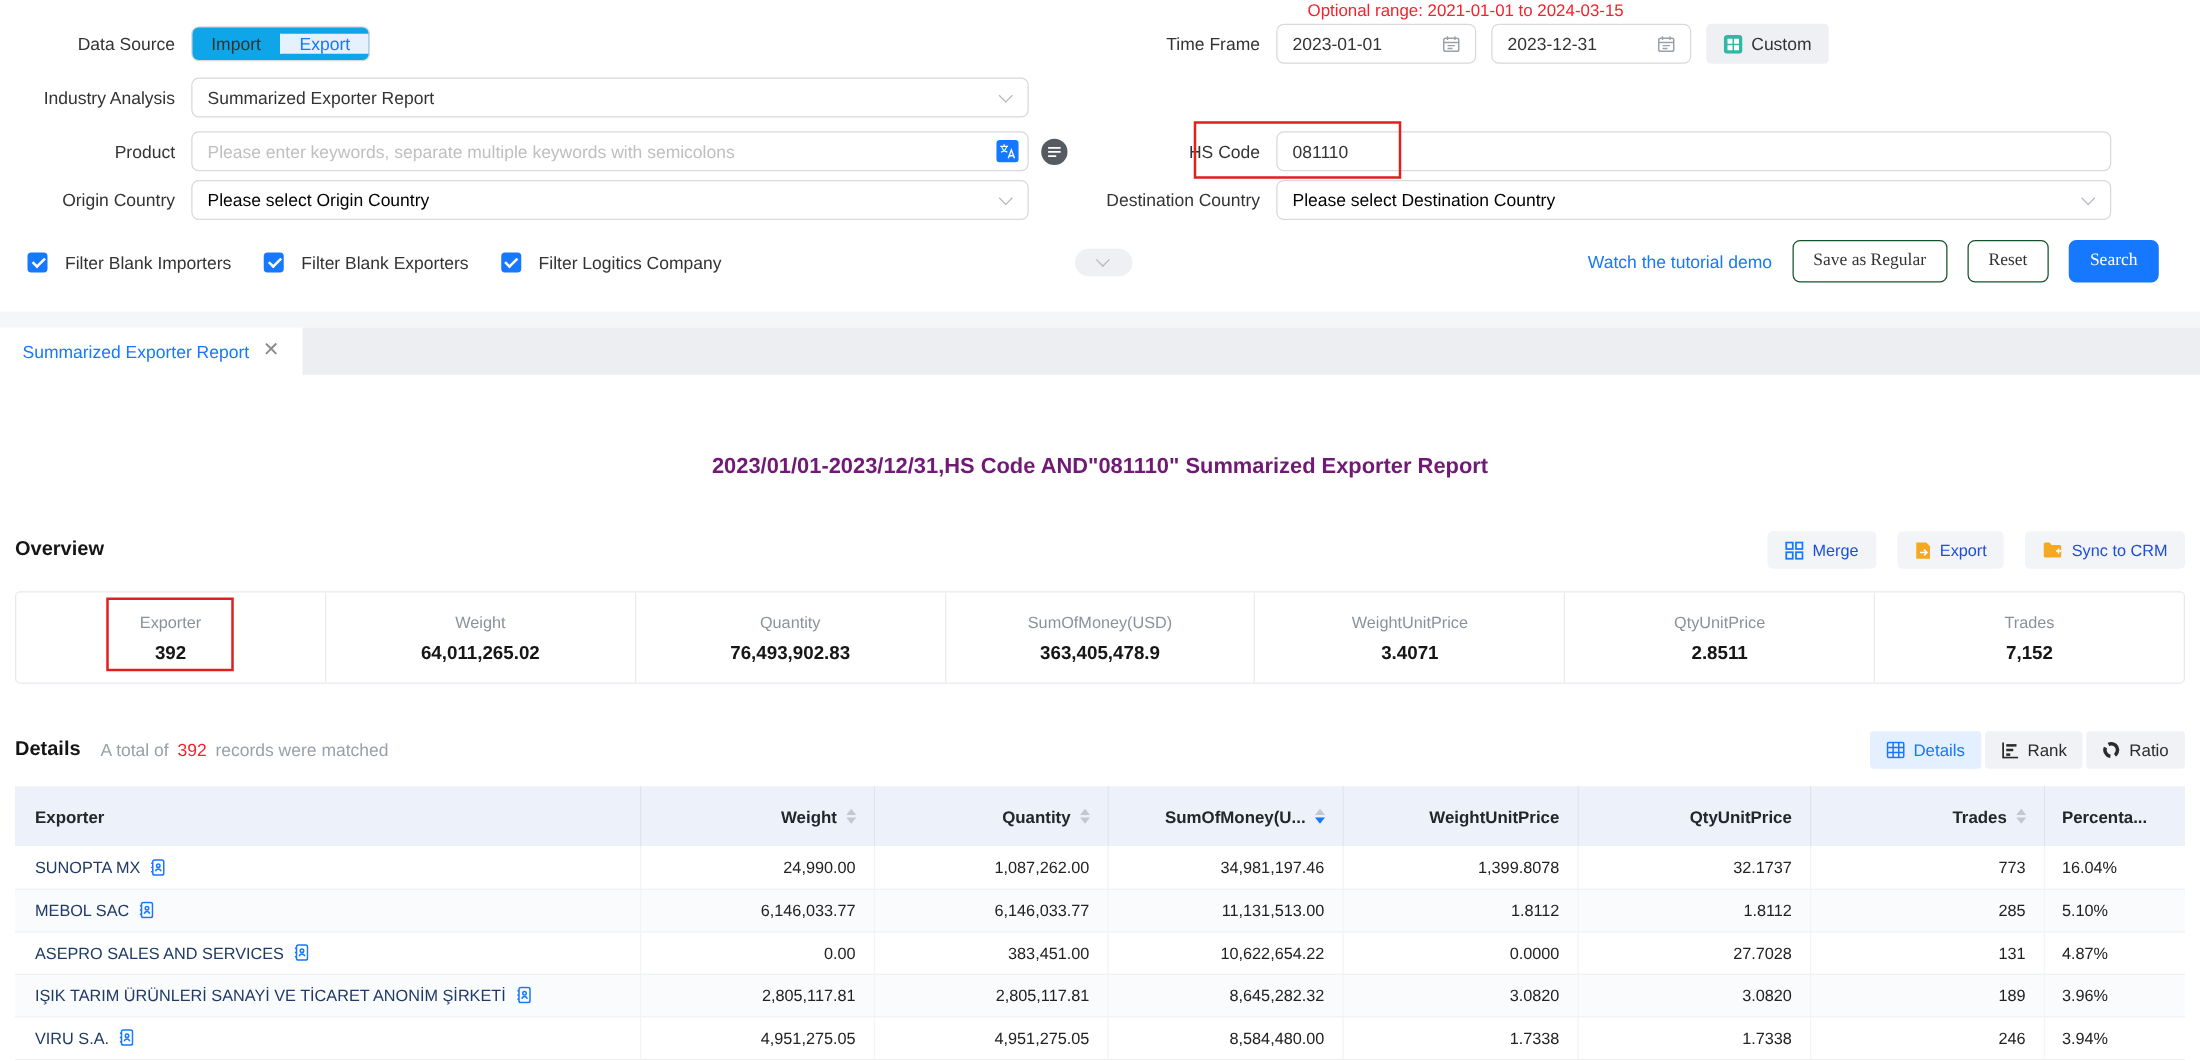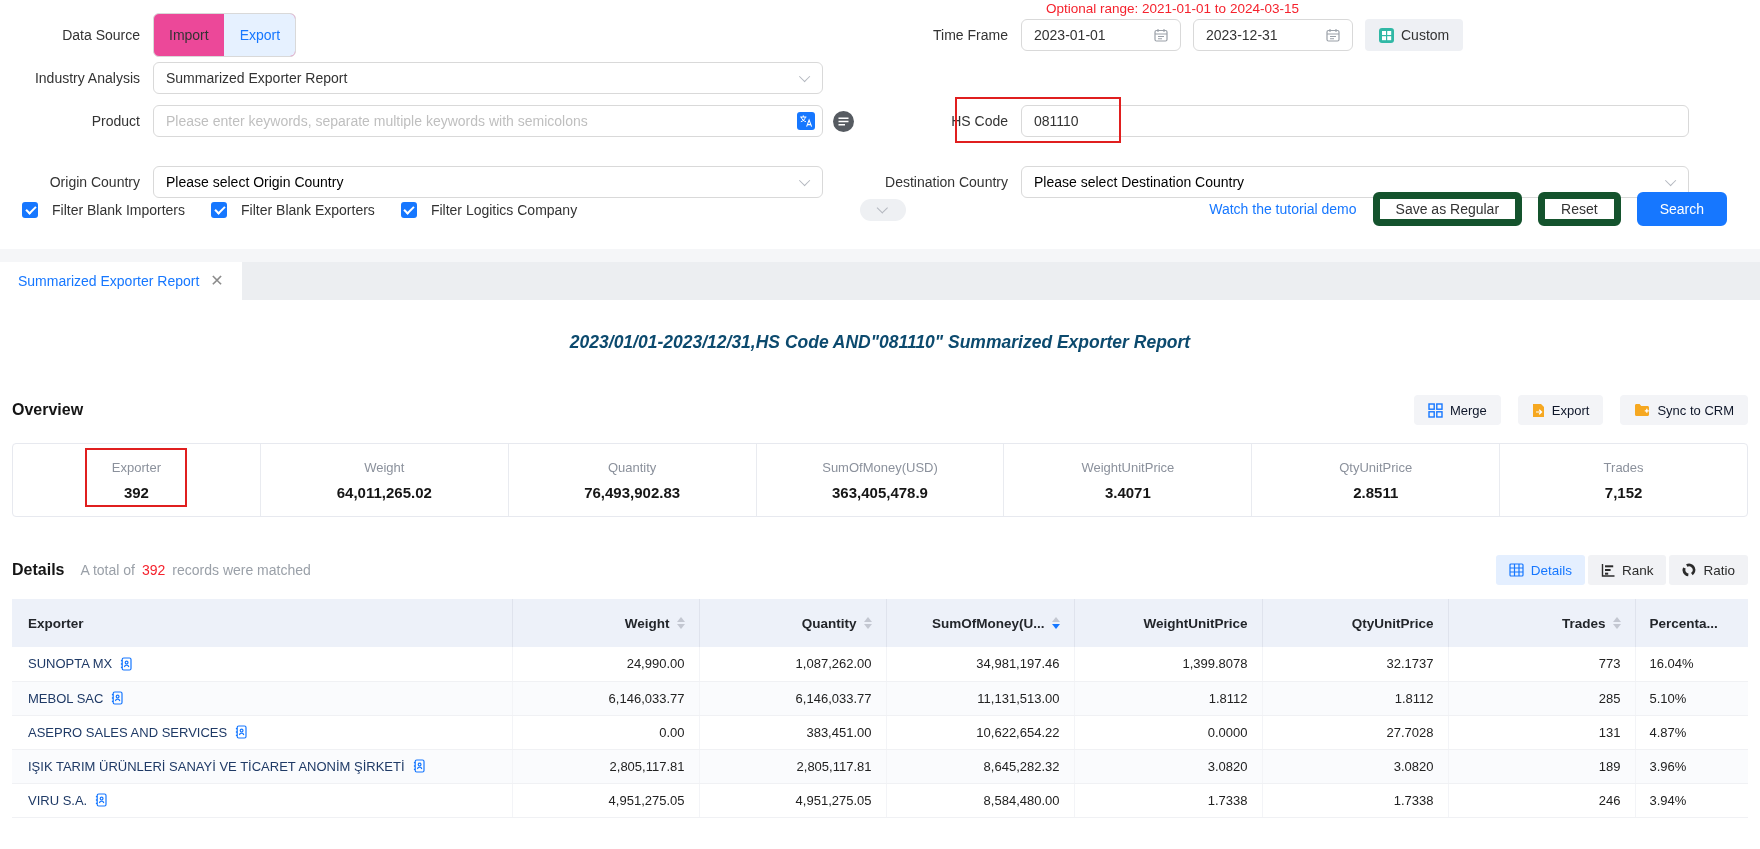--- a/index.html
+++ b/index.html
@@ -3,26 +3,26 @@
 <meta charset="utf-8">
 <style>
   :root { --accent:#1677ff; --annotation:#e01f1f; --alert-text:#f5222d; }
   * { box-sizing:border-box; margin:0; padding:0; }
   html,body { width:1760px; height:849px; overflow:hidden; background:#fff;
     font-family:"Liberation Sans",sans-serif; color:#333; }
 
   
   .filter { position:relative; height:249px; background:#fff; }
   .frow { position:absolute; left:0; right:0; display:flex; align-items:center; height:34px; }
-  .r1{top:18px} .r2{top:61px} .r3{top:104px} .r4{top:165px} .r5{top:196px;height:28px}
+  .r1{top:18px} .r2{top:61px} .r3{top:104px} .r4{top:143px} .r5{top:196px;height:28px}
   .flabel { width:153px; padding-right:13px; text-align:right; font-size:14px; color:#333; flex:none; }
   .fright { position:absolute; left:854px; top:0; display:flex; align-items:center; height:34px; }
   .flabel2 { width:167px; padding-right:13px; text-align:right; font-size:14px; color:#333; flex:none; }
 
-  .seg { display:flex; height:44px; border:1px solid #d9d9d9; border-radius:6px; overflow:hidden; background:#ec4899; cursor:pointer; }
+  .seg { display:flex; height:28px; border:1px solid #d9d9d9; border-radius:6px; overflow:hidden; background:#0ea5e9; cursor:pointer;align-items:center; }
   .seg-btn { padding:0 15px; display:flex; align-items:center; font-size:14px; color:#333; }
   .seg-btn + .seg-btn { border-left:1px solid #d9d9d9; }
   .seg-btn.active { background:#e6f1ff; color:var(--accent); border-left-color:#e6f1ff; }
 
   .select, .inputbox, .datebox { height:32px; border:1px solid #d9d9d9; border-radius:6px;
     background:#fff; display:flex; align-items:center; padding:0 12px; font-size:14px; }
   .select { cursor:pointer; }
   .ph { color:#000000; }
   .chev { width:8px; height:8px; border:solid #b3b7bf; border-width:0 0 1.6px 1.6px;
     transform:rotate(-45deg) translateY(-2px); margin-left:auto; flex:none; }
@@ -55,39 +55,39 @@
   .cb-box { width:16px; height:16px; border-radius:3px; background:#cfd3da; position:relative; flex:none; }
   .cb.checked .cb-box { background:var(--accent); }
   .cb-box::after { content:""; position:absolute; left:3.5px; top:4px; width:8px; height:4px;
     border:solid #fff; border-width:0 0 2px 2px; transform:rotate(-45deg); }
   .cb-label { font-size:14px; color:#333; }
   .pill { position:absolute; left:860px; top:3px; width:46px; height:22px; background:#eef0f3;
     border-radius:11px; display:flex; align-items:center; justify-content:center; cursor:pointer; }
   .pill .chev { margin:0; transform:rotate(-45deg) translate(1px,-2px); }
   .r5-actions { position:absolute; right:33px; top:-4px; display:flex; align-items:center; gap:16px; }
   .link { color:var(--accent); font-size:14px; cursor:pointer; white-space:nowrap; }
-  .btn { height:34px; padding:0 16px; border:7px solid #14532d; border-radius:6px; background:#fff;
-    font-size:14px; color:#333; display:flex; align-items:center; cursor:pointer; font-family:Liberation Sans, sans-serif; }
+  .btn { height:34px; padding:0 16px; border:1px solid #14532d; border-radius:6px; background:#fff;
+    font-size:14px; color:#333; display:flex; align-items:center; cursor:pointer; font-family:Liberation Serif, serif; }
   .btn.primary { background:var(--accent); border-color:var(--accent); color:#fff; }
 
   
   .band { height:13px; background:#f5f6f8; }
   .tabbar { height:38px; background:#eceef1; display:flex; }
   .tab { background:#fff; display:flex; align-items:center; gap:11px; padding:0 18px;
     font-size:14px; color:var(--accent); cursor:pointer; }
   .tab-close { color:#8c8c8c; font-size:16px; line-height:1; cursor:pointer; }
 
   
-  .report-title { text-align:center; margin-top:32px; font-size:17.5px; font-weight:600; color:#0c4a6e;font-style:italic; }
+  .report-title { text-align:center; margin-top:62px; font-size:17.5px; font-weight:600; color:#701a75; }
 
   .ov-head { display:flex; align-items:center; margin:42px 12px 0;gap:37px; }
   .sec-title { font-size:16px; font-weight:700; color:#151515; }
   .ov-actions { margin-left:auto; display:flex; gap:17px; }
   .chip { height:30px; padding:0 14px; background:#f3f4f7; border-radius:4px; display:flex;
-    align-items:center; gap:7px; font-size:13px; color:#0f172a; cursor:pointer; }
+    align-items:center; gap:7px; font-size:13px; color:#1d4ed8; cursor:pointer; }
 
   .ov-card { margin:18px 12px 0; height:74px; border:1px solid #e7e9ef; border-radius:4px; display:flex; background:#fff; }
   .stat { flex:1; display:flex; flex-direction:column; align-items:center; justify-content:center; position:relative; }
   .stat + .stat { border-left:1px solid #e9ebf0; }
   .stat-label { font-size:13px; color:#8b919c; }
   .stat-value { font-size:15px; font-weight:700; color:#161616; margin-top:9px; }
   .stat .red-box { display:none; }
   .stat.highlighted .red-box { display:block; position:absolute; left:50%; transform:translateX(-50%);
     top:4px; width:102px; height:59px; border:2px solid var(--annotation); pointer-events:none; }
 

